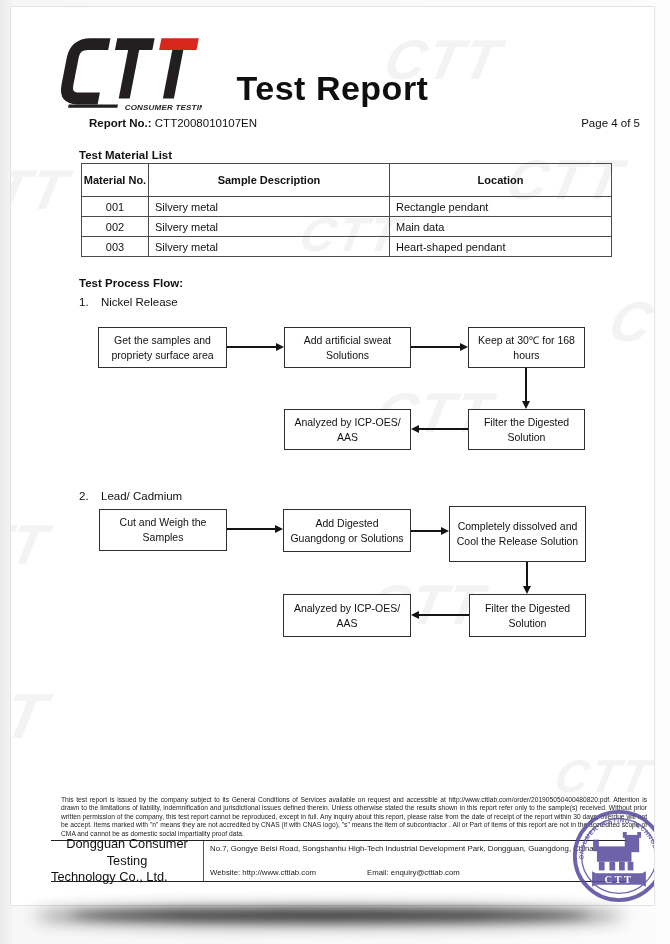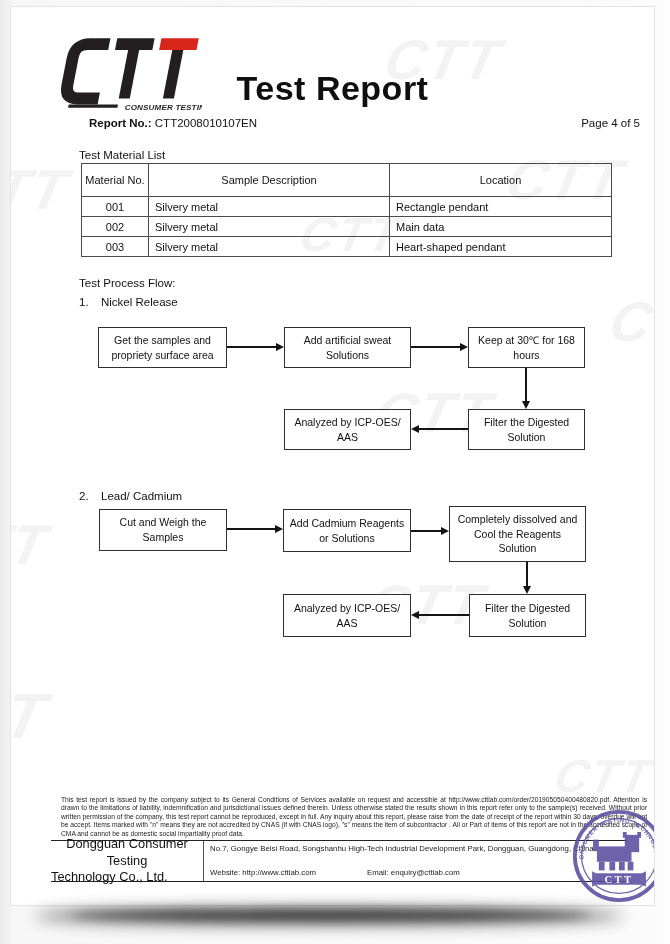--- a/index.html
+++ b/index.html
@@ -13,24 +13,24 @@
   .layer{position:absolute;inset:0;z-index:1;}
 
   
   .logo{position:absolute;left:33px;top:20px;}
   .title{position:absolute;left:0;top:62px;width:100%;text-align:center;font-size:34px;font-weight:bold;color:#0f0f0f;letter-spacing:0.5px;}
   .repline{position:absolute;left:78px;top:110px;font-size:11.5px;color:#111;}
   .repline b{font-weight:bold;}
   .pageno{position:absolute;right:14px;top:110px;font-size:11.5px;color:#111;}
 
   
-  .sec-h{position:absolute;font-size:11.5px;font-weight:normal;color:#111;}
+  .sec-h{position:absolute;font-size:11.5px;font-weight:bold;color:#111;}
   table.mat{position:absolute;left:70px;top:156px;width:521px;border-collapse:collapse;table-layout:fixed;background:transparent;}
   table.mat th,table.mat td{border:1px solid #4a4a4a;font-size:11px;color:#111;}
-  table.mat th{height:30px;font-weight:normal;text-align:center;line-height:1.3;}
+  table.mat th{height:30px;font-weight:bold;text-align:center;line-height:1.3;}
   table.mat td{height:17px;padding:1px 6px;}
   .c-no{width:64px;text-align:center;}
   .c-desc{width:238px;}
   .c-loc{width:219px;}
 
   
   .flow-num{position:absolute;font-size:11.5px;color:#111;}
   .fbox{position:absolute;border:1px solid #2f2f2f;background:#fff;display:flex;align-items:center;justify-content:center;text-align:center;font-size:10.5px;line-height:1.4;color:#111;padding:18px 5px;box-sizing:border-box;}
   .hline{position:absolute;height:2px;background:#141414;}
   .vline{position:absolute;width:2px;background:#141414;}
@@ -128,22 +128,22 @@
       <div class="head-right" style="left:449px;top:336px;"></div>
       <div class="vline" style="left:514px;top:361px;height:34px;"></div>
       <div class="head-down" style="left:511px;top:394px;"></div>
       <div class="hline" style="left:408px;top:421px;width:49px;"></div>
       <div class="head-left" style="left:400px;top:418px;"></div>
 
       <div class="flow-num" style="left:68px;top:483px;">2.</div>
       <div class="flow-num" style="left:90px;top:483px;">Lead/ Cadmium</div>
 
       <div class="fbox" style="left:88px;top:502px;width:128px;height:42px;">Cut and Weigh the Samples</div>
-      <div class="fbox" style="left:272px;top:502px;width:128px;height:43px;">Add Cadmium Reagents or Solutions</div>
-      <div class="fbox" style="left:438px;top:499px;width:137px;height:56px;">Completely dissolved and Cool the Reagents Solution</div>
+      <div class="fbox" style="left:272px;top:502px;width:128px;height:43px;">Add Digested Guangdong or Solutions</div>
+      <div class="fbox" style="left:438px;top:499px;width:137px;height:56px;">Completely dissolved and Cool the Release Solution</div>
       <div class="fbox" style="left:458px;top:587px;width:117px;height:43px;">Filter the Digested Solution</div>
       <div class="fbox" style="left:272px;top:587px;width:128px;height:43px;">Analyzed by ICP-OES/ AAS</div>
 
       <div class="hline" style="left:216px;top:521px;width:49px;"></div>
       <div class="head-right" style="left:264px;top:518px;"></div>
       <div class="hline" style="left:400px;top:523px;width:31px;"></div>
       <div class="head-right" style="left:430px;top:520px;"></div>
       <div class="vline" style="left:515px;top:555px;height:25px;"></div>
       <div class="head-down" style="left:512px;top:579px;"></div>
       <div class="hline" style="left:408px;top:607px;width:50px;"></div>

